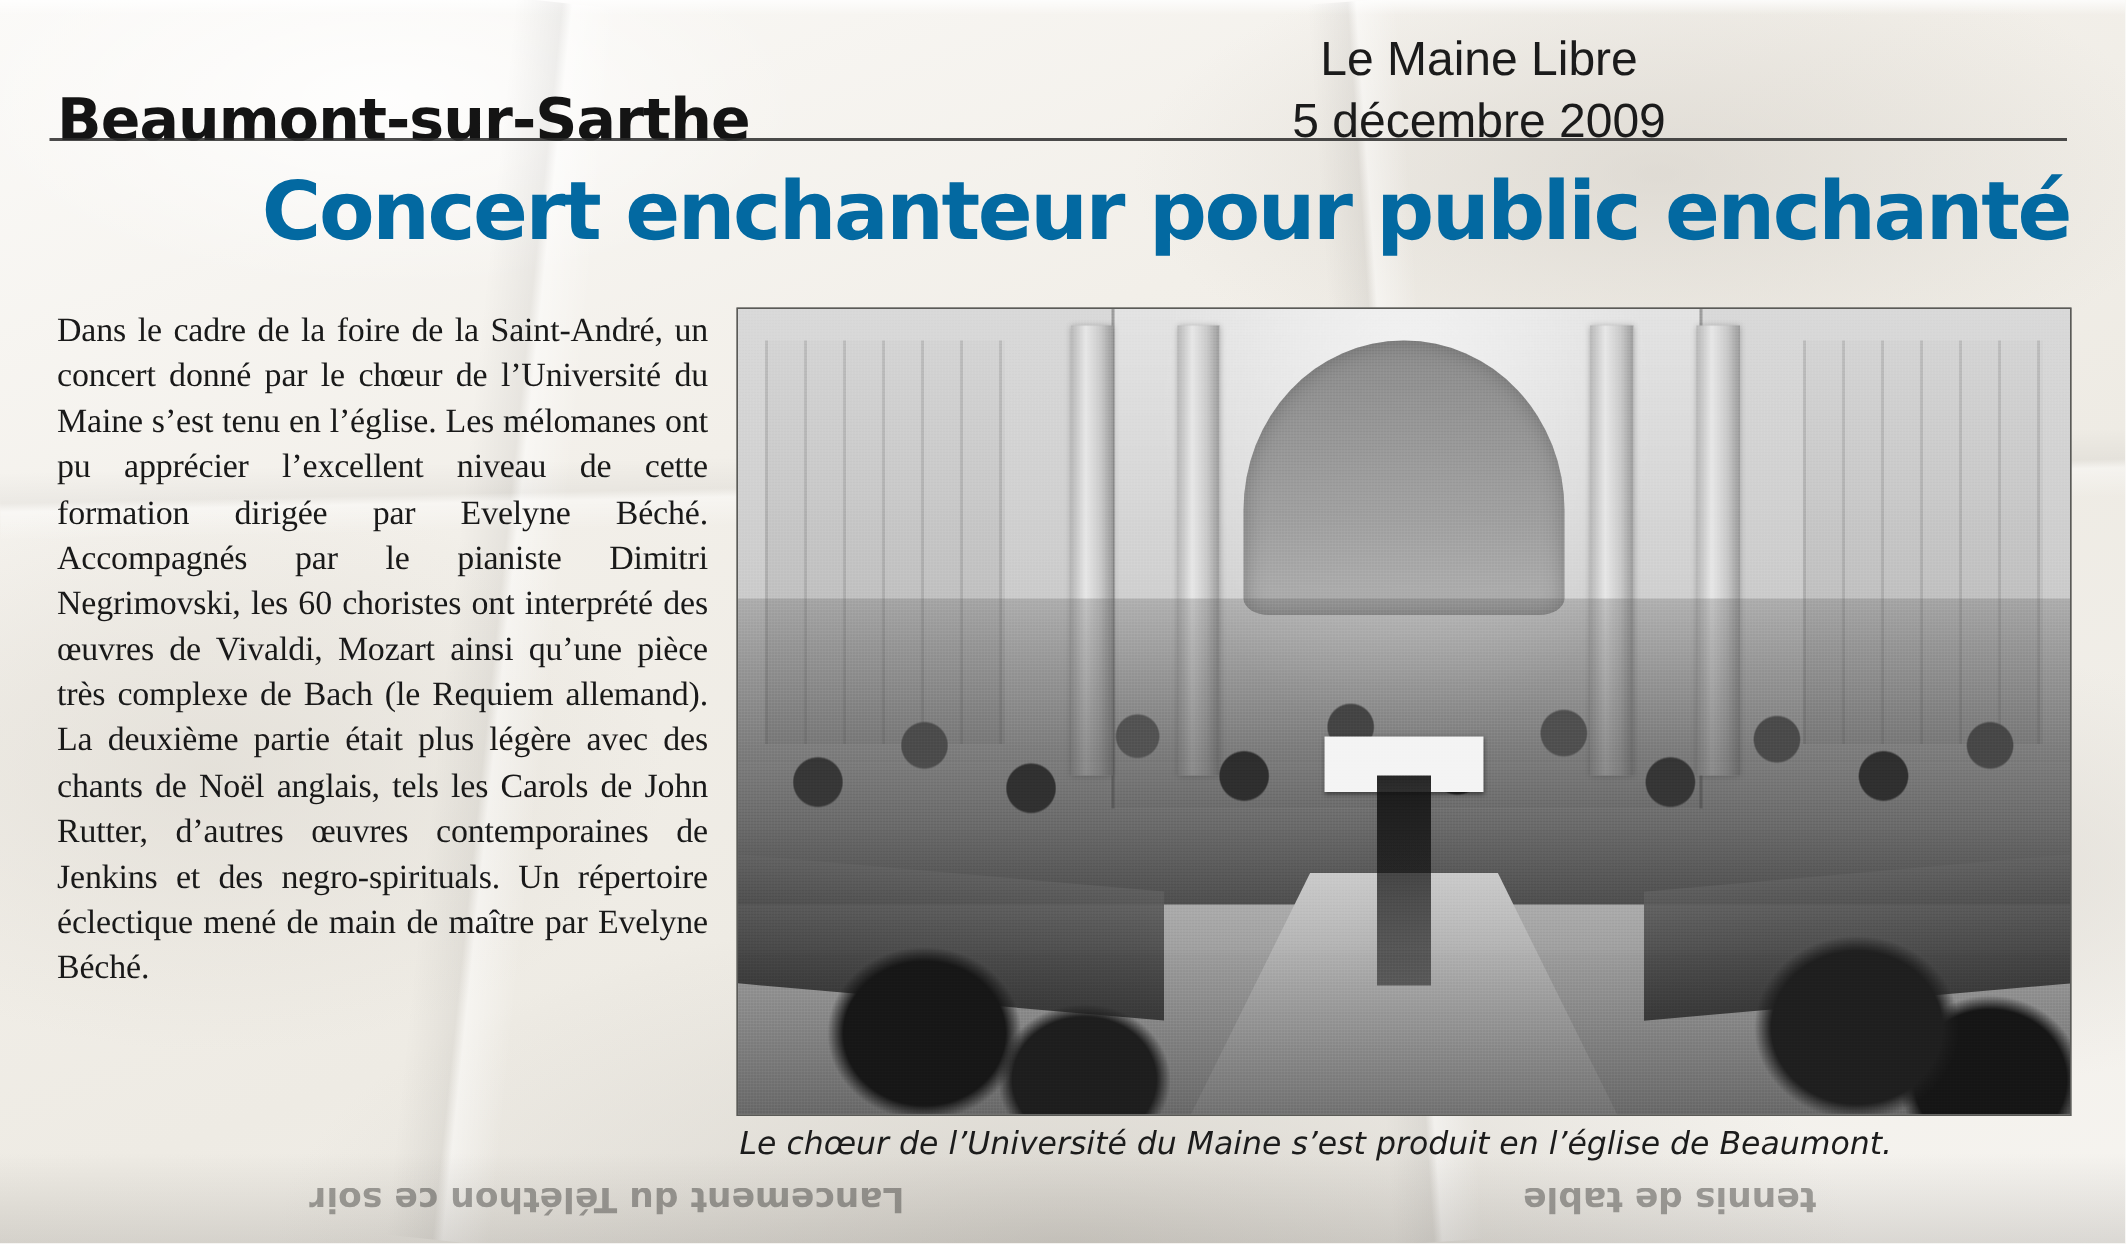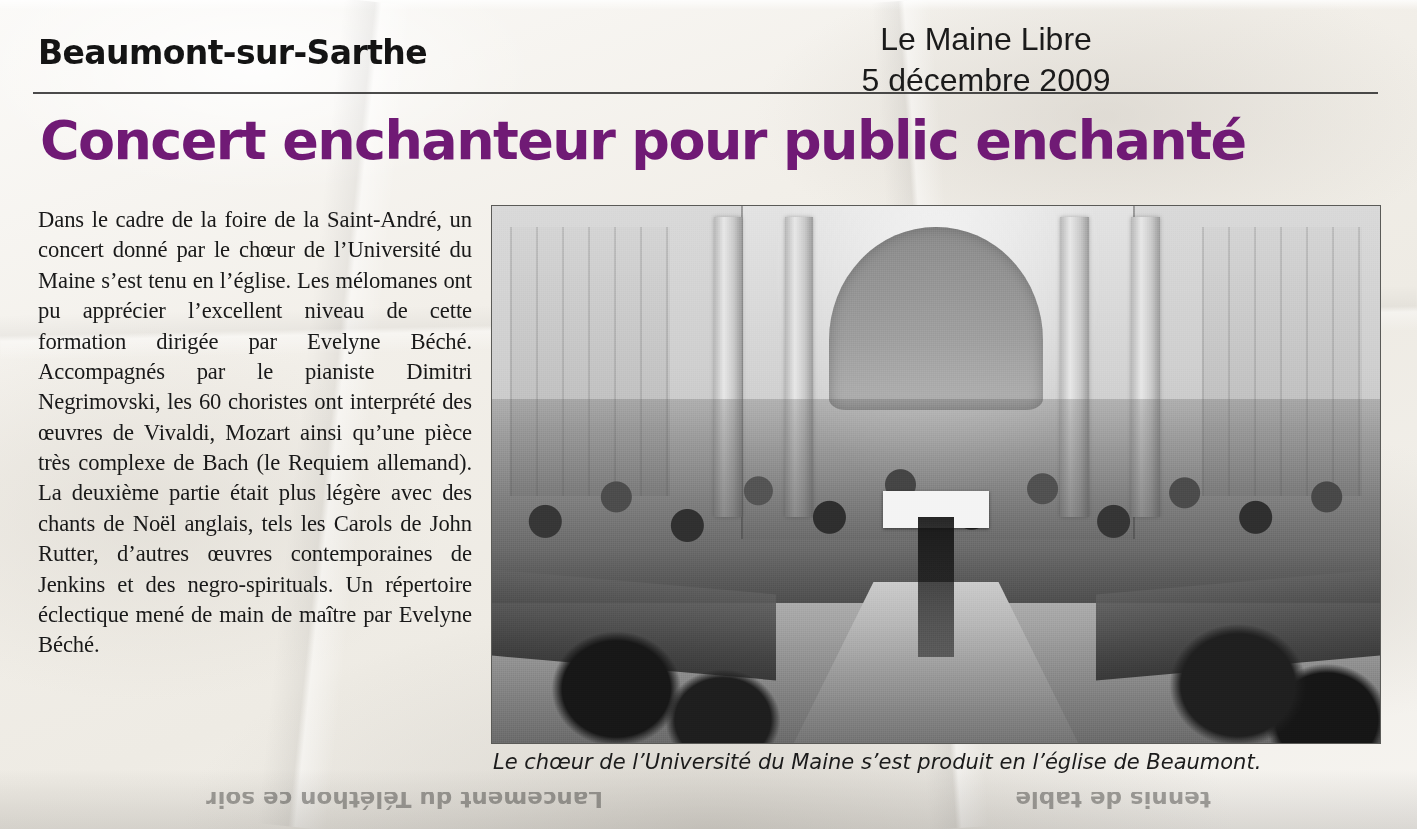--- a/index.html
+++ b/index.html
@@ -48,25 +48,25 @@
     font-family: Liberation Sans, sans-serif;
     font-size: 32px;
     line-height: 1.28;
     color: #1b1b1b;
   }
   .masthead .date { display: block; }
 
   
   .locality {
     position: absolute;
-    top: 33px;
+    top: 58px;
     left: 38px;
     font-family: "DejaVu Sans", sans-serif;
     font-weight: 700;
-    font-size: 33px;
+    font-size: 39px;
     letter-spacing: -0.6px;
     color: #141414;
   }
   .rule {
     position: absolute;
     left: 33px;
     top: 92px;
     width: 1345px;
     height: 2px;
     background: #2b2b2b;
@@ -74,22 +74,23 @@
   }
   .headline {
     position: absolute;
     top: 112px;
     left: 40px;
     width: 1340px;
     font-family: "DejaVu Sans", sans-serif;
     font-weight: 700;
     font-size: 54px;
     letter-spacing: -1.6px;
-    color: #701a75;
+    color: #0369a1;
     line-height: 1.08;
+    text-align: right;
   }
 
   
   .body-column {
     position: absolute;
     top: 205px;
     left: 38px;
     width: 434px;
     font-family: Liberation Serif, serif;
     font-size: 22.6px;

